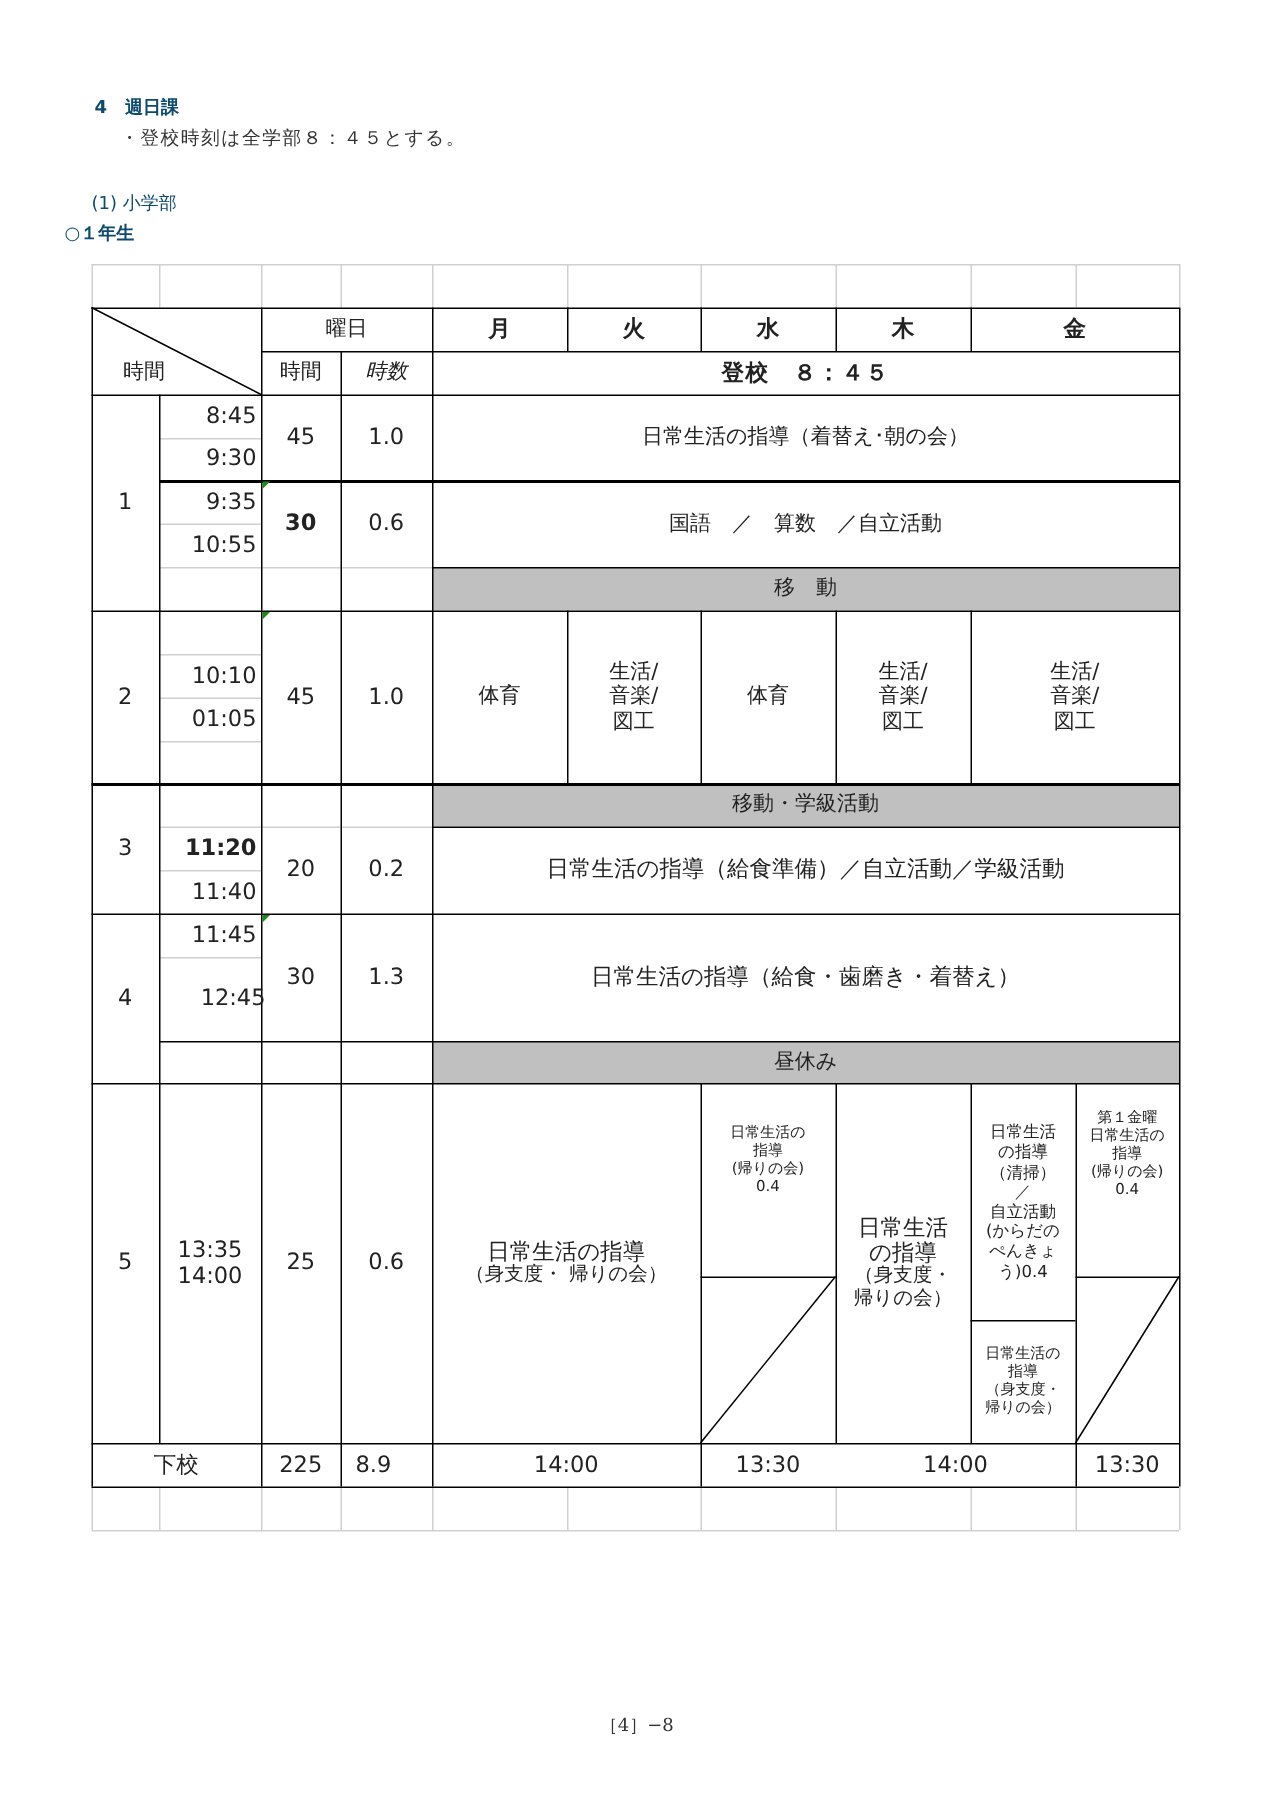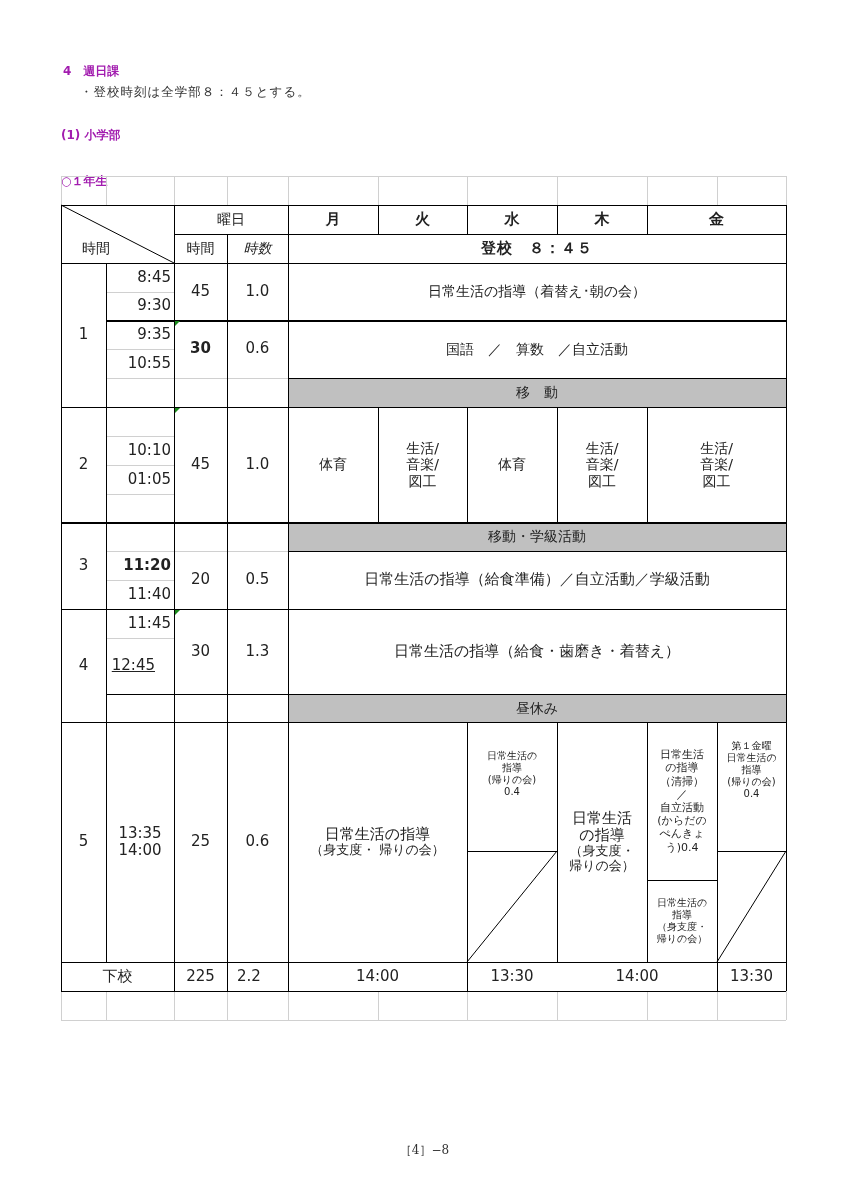--- a/index.html
+++ b/index.html
@@ -1,17 +1,17 @@
 <!DOCTYPE html>
 <html><head>
 <meta charset="utf-8">
 <style>
   html, body { margin:0; padding:0; background:#fff; }
   body { width:849px; height:1200px; position:relative; font-family:"DejaVu Sans", sans-serif; color:#222; overflow:hidden; }
-  .heading { position:absolute; font-size:12px; font-weight:bold; color:#a21caf; }
+  .heading { position:absolute; font-size:12px; font-weight:bold; color:#0c4a6e; }
   .note { position:absolute; font-family:"DejaVu Serif", serif; font-size:12.5px; color:#333; letter-spacing:1px; }
   .footer { position:absolute; left:0; width:849px; top:1142px; text-align:center; font-family:"DejaVu Serif", serif; font-size:12px; color:#333; }
   .cell { position:absolute; box-sizing:border-box; display:flex; align-items:center; justify-content:center; text-align:center; font-size:14px; line-height:1.15; color:#222; }
   .hl { position:absolute; height:0; border-top:1px solid #000; }
   .hl.thick { border-top:2px solid #000; }
   .hl.light { border-top:1px solid #d0d0d0; }
   .vl { position:absolute; width:0; border-left:1px solid #000; }
   .vl.light { border-left:1px solid #d0d0d0; }
   .gray { position:absolute; background:#c0c0c0; }
   .right { justify-content:flex-end; padding-right:3px; }
@@ -20,22 +20,22 @@
   .med { font-size:13px; }
   .big { font-size:15px; }
   svg.diag { position:absolute; overflow:visible; }
   .tri { position:absolute; width:0; height:0; border-top:5px solid #1a8a1a; border-right:5px solid transparent; }
 </style>
 </head>
 <body>
 
 <div class="heading" style="left:63px;top:63px;">4　週日課</div>
 <div class="note" style="left:80px;top:84px;">・登校時刻は全学部８：４５とする。</div>
-<div class="heading" style="left:61px;top:127px;font-weight:bold;">(1) 小学部</div>
-<div class="heading" style="left:61px;top:147px;margin-top:26px;">○１年生</div>
+<div class="heading" style="left:61px;top:127px;font-weight:normal;">(1) 小学部</div>
+<div class="heading" style="left:43px;top:147px;">○１年生</div>
 
 <div>
 
   <div class="gray" style="left:288px;top:378px;width:498px;height:29px;"></div>
   <div class="gray" style="left:288px;top:522px;width:498px;height:29px;"></div>
   <div class="gray" style="left:288px;top:694px;width:498px;height:28px;"></div>
 
   <div class="hl light" style="left:61px;top:176px;width:725px;"></div>
   <div class="vl light" style="left:61px;top:176px;height:29px;"></div>
   <div class="vl light" style="left:106px;top:176px;height:29px;"></div>
@@ -162,26 +162,26 @@
 図工</div>
   <div class="cell" style="left:647px;top:407px;width:139px;height:115px;white-space:pre-line;">生活/
 音楽/
 図工</div>
 
   <div class="cell" style="left:288px;top:522px;width:498px;height:29px;">移動・学級活動</div>
   <div class="cell big" style="left:61px;top:522px;width:45px;height:87px;padding-bottom:0;align-items:flex-start;padding-top:35px;">3</div>
   <div class="cell right big" style="left:106px;top:551px;width:68px;height:29px;font-weight:bold;">11:20</div>
   <div class="cell right big" style="left:106px;top:580px;width:68px;height:29px;">11:40</div>
   <div class="cell big" style="left:174px;top:551px;width:53px;height:58px;">20</div>
-  <div class="cell big" style="left:227px;top:551px;width:61px;height:58px;">0.5</div>
+  <div class="cell big" style="left:227px;top:551px;width:61px;height:58px;">0.2</div>
   <div class="cell big" style="left:288px;top:551px;width:498px;height:58px;">日常生活の指導（給食準備）／自立活動／学級活動</div>
 
   <div class="cell big" style="left:61px;top:609px;width:45px;height:113px;">4</div>
   <div class="cell right big" style="left:106px;top:609px;width:68px;height:29px;">11:45</div>
-  <div class="cell right big" style="left:90px;top:638px;width:68px;height:56px;text-decoration:underline;">12:45</div>
+  <div class="cell right big" style="left:112px;top:638px;width:68px;height:56px;">12:45</div>
   <div class="cell big" style="left:174px;top:609px;width:53px;height:85px;">30</div>
   <div class="cell big" style="left:227px;top:609px;width:61px;height:85px;">1.3</div>
   <div class="cell big" style="left:288px;top:609px;width:498px;height:85px;">日常生活の指導（給食・歯磨き・着替え）</div>
   <div class="cell" style="left:288px;top:694px;width:498px;height:28px;">昼休み</div>
 
   <div class="cell big" style="left:61px;top:722px;width:45px;height:240px;">5</div>
   <div class="cell big" style="left:106px;top:722px;width:68px;height:240px;flex-direction:column;">
     <span>13:35</span>
     <span>14:00</span>
   </div>
@@ -214,20 +214,20 @@
 （身支度・
 帰りの会）</div>
   <div class="cell small" style="left:717px;top:722px;width:69px;height:129px;white-space:pre-line;align-items:flex-start;padding-top:18px;">第１金曜
 日常生活の
 指導
 (帰りの会)
 0.4</div>
 
   <div class="cell big" style="left:61px;top:962px;width:113px;height:29px;">下校</div>
   <div class="cell big" style="left:174px;top:962px;width:53px;height:29px;">225</div>
-  <div class="cell big" style="left:227px;top:962px;width:61px;height:29px;justify-content:flex-start;padding-left:10px;">2.2</div>
+  <div class="cell big" style="left:227px;top:962px;width:61px;height:29px;justify-content:flex-start;padding-left:10px;">8.9</div>
   <div class="cell big" style="left:288px;top:962px;width:179px;height:29px;">14:00</div>
   <div class="cell big" style="left:467px;top:962px;width:90px;height:29px;">13:30</div>
   <div class="cell big" style="left:557px;top:962px;width:160px;height:29px;">14:00</div>
   <div class="cell big" style="left:717px;top:962px;width:69px;height:29px;">13:30</div>
 </div>
 
 <div class="footer">［4］−8</div>
 
 </body></html>

